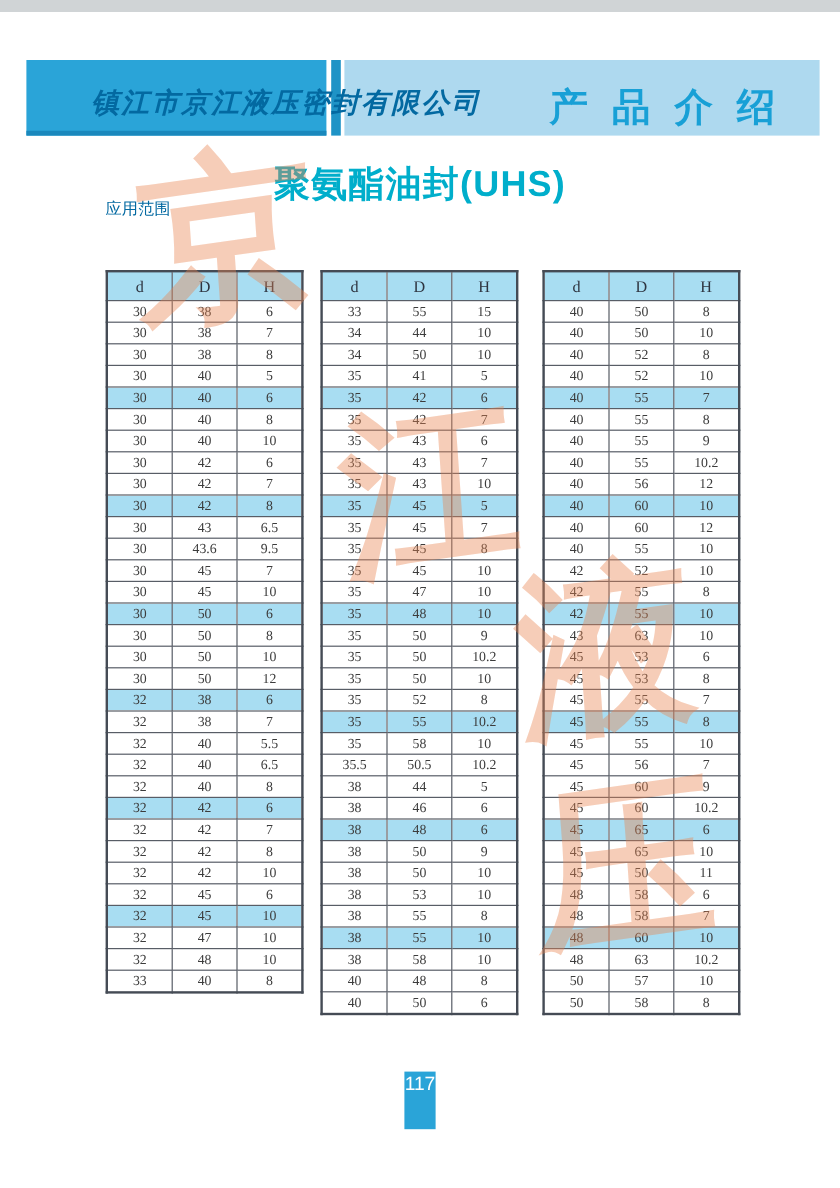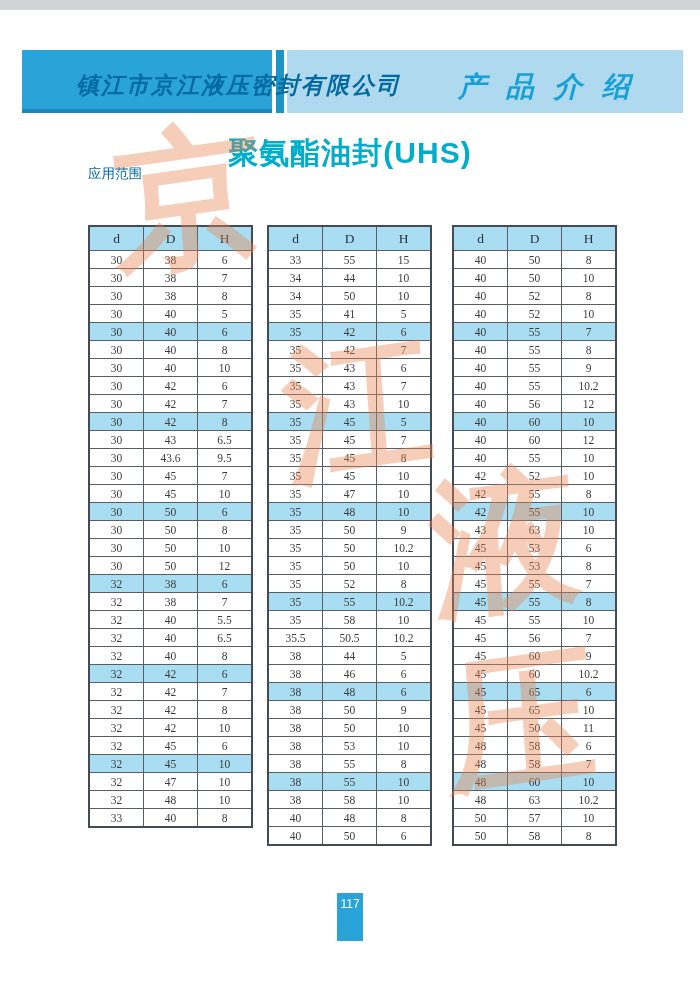--- a/index.html
+++ b/index.html
@@ -25,22 +25,22 @@
     position:absolute; left:287px; top:50px; width:396px; height:63px;
     background:var(--band-right);
   }
   .company {
     position:absolute; left:76px; top:70px; z-index:4;
     font-family:"DejaVu Serif", serif; font-style:italic; font-weight:bold;
     font-size:23px; letter-spacing:2px; color:#0369a1; white-space:nowrap;
   }
   .section-title {
     position:absolute; left:458px; top:68px; z-index:4;
-    font-family:"DejaVu Serif", serif; font-style:italic; font-weight:bold;
-    font-size:28px; letter-spacing:20px; color:var(--accent-text); white-space:nowrap;
+    font-family:"DejaVu Serif", serif; font-weight:bold;
+    font-size:32px; letter-spacing:20px; color:var(--accent-text); white-space:nowrap;
   }
   .doc-title {
     position:absolute; left:0; top:133px; width:700px; text-align:center;
     font-size:30px; font-weight:bold; color:var(--title-text);
     letter-spacing:1px;
   }
   .specs {
     position:absolute; left:88px; top:164px; z-index:2;
     font-size:13.5px; color:#0369a1; line-height:19.5px; white-space:nowrap;
   }
@@ -81,21 +81,21 @@
     opacity:0.40; transform:rotate(-8deg) skewX(-4deg);
   }
   .wm-0 { left:112px; top:122px; }
   .wm-1 { left:283px; top:332px; }
   .wm-2 { left:430px; top:466px; }
   .wm-3 { left:446px; top:646px; }
   
   .page-num {
     position:absolute; left:337px; top:893px; width:26px; height:48px;
     background:var(--page-num-bg); color:#ffffff; z-index:2;
-    font-size:12px; text-align:center; line-height:22px;
+    font-size:16px; text-align:center; line-height:22px;
   }
 </style>
 </head>
 <body>
 
 <div class="page">
   <div class="top-strip"></div>
 
   <div class="band-left"></div>
   <div class="band-stripe"></div>

